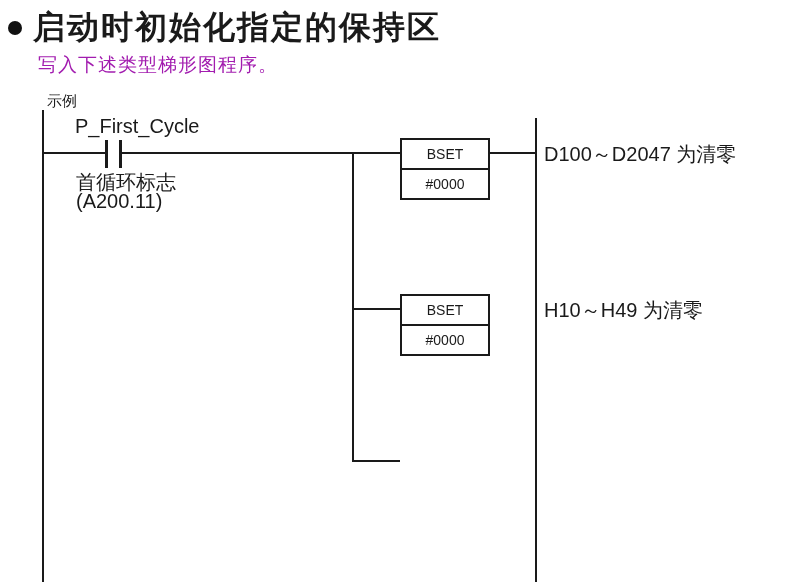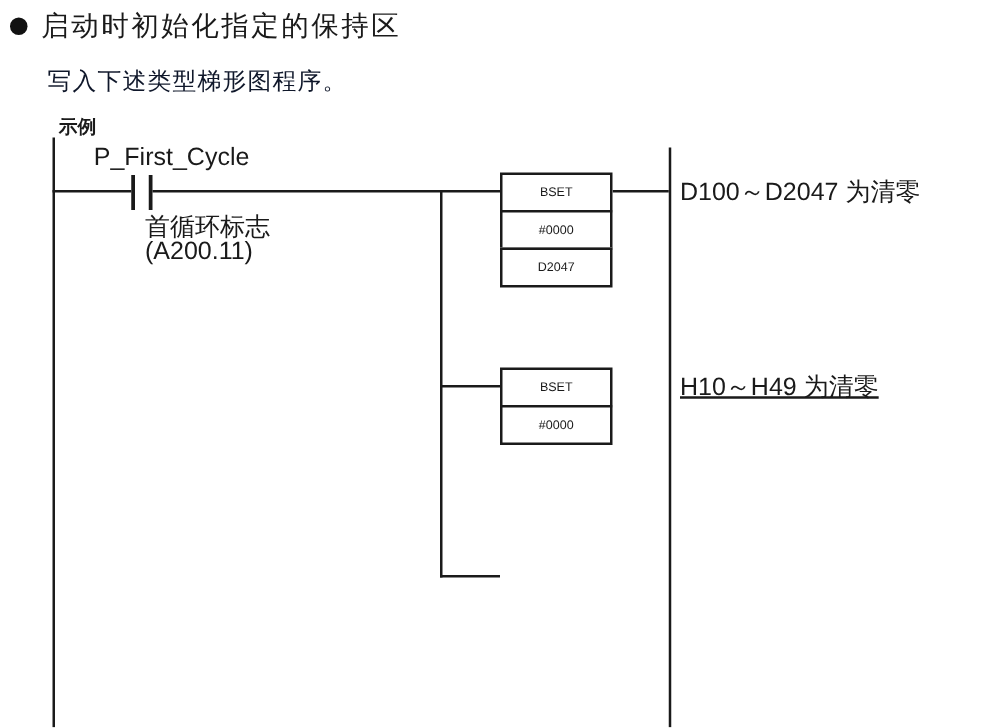--- a/index.html
+++ b/index.html
@@ -20,55 +20,55 @@
     align-items: center;
     gap: 11px;
   }
   .bullet {
     width: 14px; height: 14px;
     border-radius: 50%;
     background: #111111;
     flex: 0 0 auto;
   }
   .heading-text {
-    font-size: 22px;
-    font-weight: normal;
+    font-size: 32px;
+    font-weight: bold;
     letter-spacing: 2px;
     white-space: nowrap;
   }
   .subtitle {
     position: absolute;
     top: 52px; left: 38px;
     font-family: Liberation Sans, sans-serif;
     font-size: 19px;
     letter-spacing: 1px;
-    color: #0f172a;
+    color: #a21caf;
     white-space: nowrap;
     text-align: center;
   }
   .example-label {
     position: absolute;
     top: 92px; left: 47px;
     font-size: 15px;
-    font-weight: bold;
+    font-weight: normal;
   }
   
   .line { position: absolute; background: #1a1a1a; }
   
   .block { position: absolute; left: 400px; width: 90px; }
   .cell {
     box-sizing: border-box;
     height: 32px;
     margin-top: -2px;
     border: 2px solid #1a1a1a;
     background: #ffffff;
     display: flex;
     align-items: center;
     justify-content: center;
-    font-size: 10px;
+    font-size: 14px;
     white-space: nowrap;
   }
   .cell:first-child { margin-top: 0; }
   .cell.gray-sides { border-left-color: #a8a8a8; border-right-color: #a8a8a8; }
   
   .diagram-label {
     position: absolute;
     font-size: 20px;
     white-space: pre;
     line-height: 19px;
@@ -91,34 +91,33 @@
 
   <div class="line" style="left:42px; top:110px; width:2px; height:472px;"></div>
   <div class="line" style="left:535px; top:118px; width:2px; height:464px;"></div>
 
   <div class="line" style="left:42px; top:152px; width:63px; height:2px;"></div>
   <div class="line" style="left:105px; top:140px; width:3px; height:28px;"></div>
   <div class="line" style="left:119px; top:140px; width:3px; height:28px;"></div>
   <div class="line" style="left:122px; top:152px; width:278px; height:2px;"></div>
 
   <div class="diagram-label" style="left:75px; top:117px;">P_First_Cycle</div>
-  <div class="diagram-label" style="left:76px; top:173px;margin-left:40px;"><span>首循环标志</span><br><span>(A200.11)</span></div>
+  <div class="diagram-label" style="left:76px; top:173px;"><span>首循环标志</span><br><span>(A200.11)</span></div>
 
   <div class="line" style="left:352px; top:152px; width:2px; height:310px;"></div>
   <div class="line" style="left:352px; top:308px; width:48px; height:2px;"></div>
   <div class="line" style="left:352px; top:460px; width:48px; height:2px;"></div>
   <div class="line" style="left:490px; top:152px; width:45px; height:2px;"></div>
 
   <div class="block" style="top:138px;">
     <div class="cell">BSET</div>
     <div class="cell">#0000</div>
-    <div class="cell">D2047</div>
   </div>
   <div class="diagram-label comment" style="top:145px;">D100～D2047 为清零</div>
 
   <div class="block" style="top:294px;">
     <div class="cell">BSET</div>
     <div class="cell">#0000</div>
   </div>
-  <div class="diagram-label comment" style="top:301px;text-decoration:underline;">H10～H49 为清零</div>
+  <div class="diagram-label comment" style="top:301px;">H10～H49 为清零</div>
 
 
 </div>
 
 </body></html>

